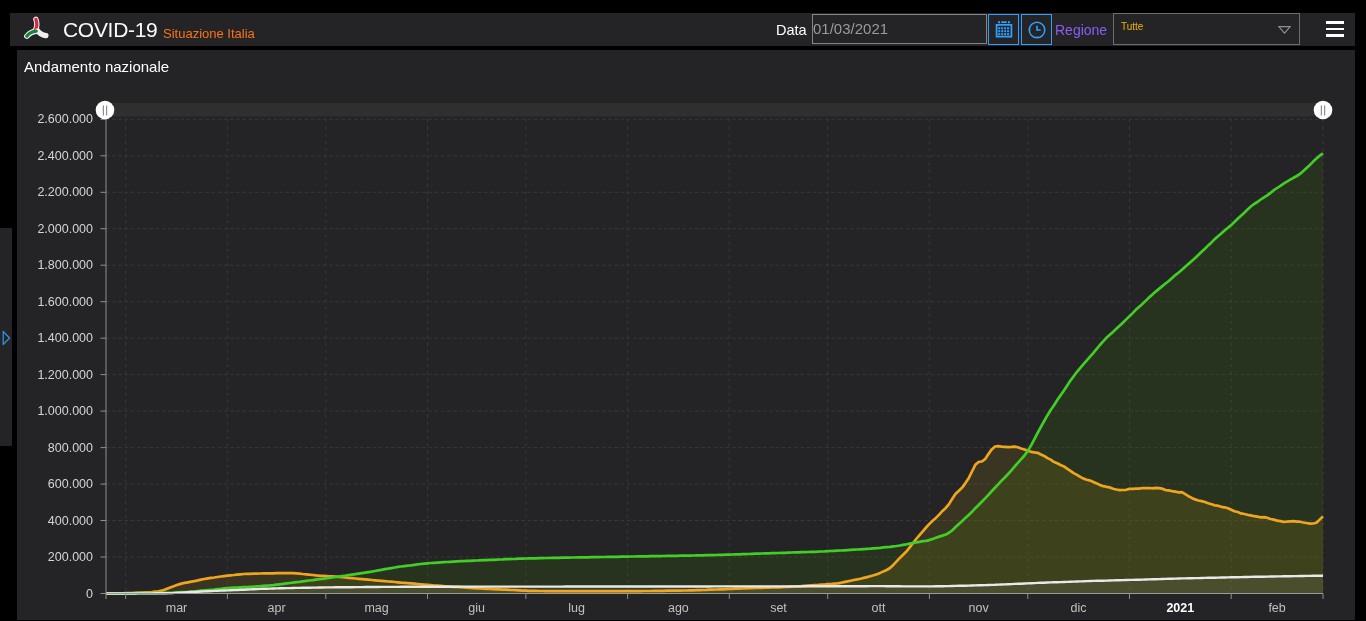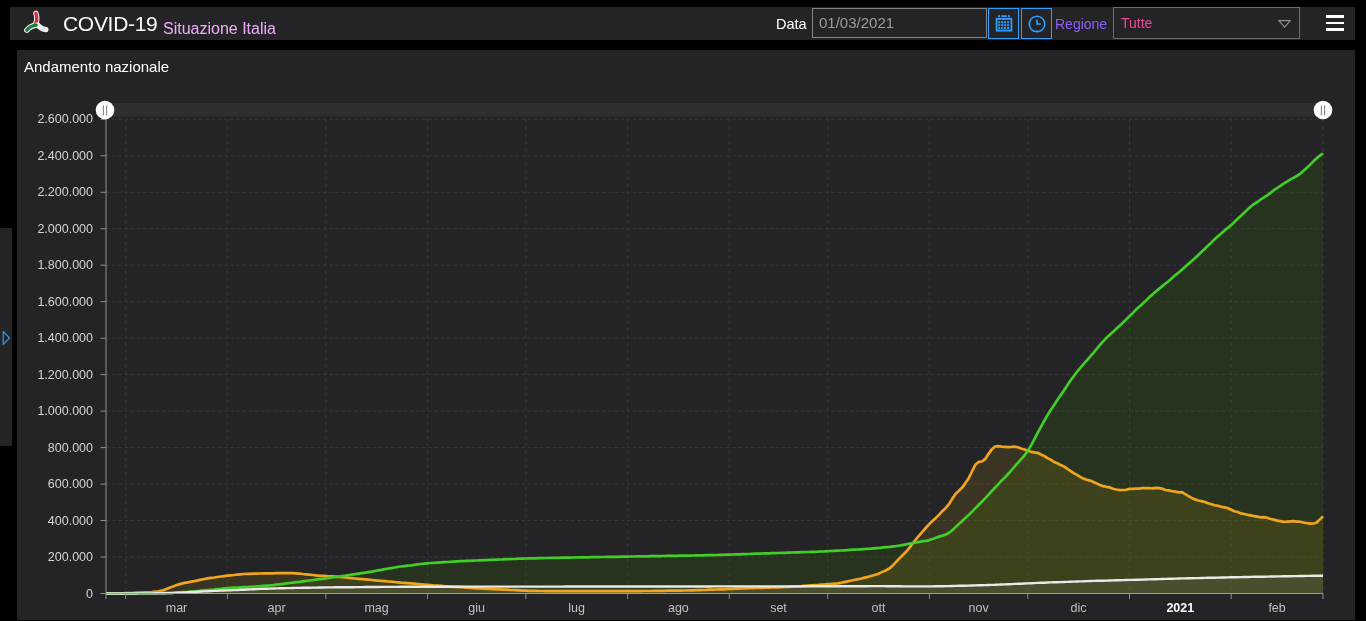--- a/index.html
+++ b/index.html
@@ -1,36 +1,36 @@
 <!DOCTYPE html>
 <html><head><meta charset="utf-8"><style>
 *{margin:0;padding:0;box-sizing:border-box}
 html,body{width:1366px;height:621px;background:#000;overflow:hidden;
 font-family:"Liberation Sans",sans-serif}
 .abs{position:absolute}
 </style></head>
 <body>
 
-<div class="abs" style="left:10px;top:7px;width:1345px;height:33px;background:#242427">
+<div class="abs" style="left:10px;top:13px;width:1345px;height:33px;background:#242427">
   <svg class="abs" style="left:13px;top:3px" width="26" height="26" viewBox="0 0 26 26">
     <g fill="none" stroke-linecap="round">
       <g stroke="#f2f2f2" stroke-width="5.4">
         <path d="M12.5,14.0 C13.9,11 14.1,6.6 12.9,3.4"></path>
         <path d="M12.5,14.0 C13.9,11 14.1,6.6 12.9,3.4" transform="rotate(120 13.2 14.4)"></path>
         <path d="M12.5,14.0 C13.9,11 14.1,6.6 12.9,3.4" transform="rotate(240 13.2 14.4)"></path>
       </g>
       <path d="M12.5,14.0 C13.9,11 14.1,6.6 12.9,3.4" stroke="#d8293f" stroke-width="3.3"></path>
       <path d="M12.5,14.0 C13.9,11 14.1,6.6 12.9,3.4" transform="rotate(120 13.2 14.4)" stroke="#ededed" stroke-width="3.3"></path>
       <path d="M12.5,14.0 C13.9,11 14.1,6.6 12.9,3.4" transform="rotate(240 13.2 14.4)" stroke="#17813a" stroke-width="3.3"></path>
     </g>
   </svg>
   <span class="abs" style="left:53px;top:5px;font-size:21px;color:#fbfbfb;letter-spacing:-0.3px">COVID-19</span>
-  <span class="abs" style="left:153px;top:12.5px;font-size:16px;color:#f0abfc">Situazione Italia</span>
+  <span class="abs" style="left:153px;top:12.5px;font-size:13px;color:#f97316">Situazione Italia</span>
   <span class="abs" style="left:766px;top:8.5px;font-size:14.5px;font-weight:normal;color:#fff">Data</span>
-  <div class="abs" style="left:802px;top:1px;width:175px;height:30px;border:1px solid #848484;color:#9b9b9b;font-size:15px;line-height:28px;padding-left:6px">01/03/2021</div>
+  <div class="abs" style="left:802px;top:1px;width:175px;height:30px;border:1px solid #848484;color:#9b9b9b;font-size:15px;line-height:28px;">01/03/2021</div>
   <div class="abs" style="left:978px;top:1px;width:31px;height:31px;border:1.5px solid #2e9fff">
     <svg class="abs" style="left:5px;top:4px" width="20" height="21" viewBox="0 0 17 17">
       <g stroke="#2e9fff" fill="none">
         <path d="M2.2,4.6 h12.6 v10 h-12.6 Z" stroke-width="1.5"></path>
         <path d="M4.4,2.6 h0.01 M6.8,2.2 h3.4 M12.6,2.6 h0.01" stroke-width="1.6" stroke-linecap="round"></path>
         <path d="M4.2,1.2 v1.6 M12.8,1.2 v1.6" stroke-width="1.2"></path>
       </g>
       <g fill="#2e9fff">
 
         <rect x="3.6" y="6.6" width="1.7" height="1.7"></rect>
@@ -52,21 +52,21 @@
     <svg class="abs" style="left:5px;top:5px" width="20" height="20" viewBox="0 0 17 17">
       <g stroke="#2e9fff" fill="none" stroke-width="1.3">
         <circle cx="8.5" cy="8.5" r="6.6"></circle>
         <path d="M8.5,4.8 v3.7 h3.1" stroke-width="1.4"></path>
         <path d="M1.9,8.5 h1.2 M8.5,15.1 v-1.2" stroke-width="1"></path>
       </g>
     </svg>
   </div>
   <span class="abs" style="left:1045px;top:8.5px;font-size:14px;font-weight:normal;color:#8b5cf6">Regione</span>
   <div class="abs" style="left:1103px;top:0px;width:187px;height:32px;border:1px solid #6e6e6e">
-    <span class="abs" style="left:7px;top:7px;font-size:14px;color:#ec4899">Tutte</span>
+    <span class="abs" style="left:7px;top:7px;font-size:10px;color:#eab308">Tutte</span>
     <svg class="abs" style="right:8px;top:12px" width="13" height="8" viewBox="0 0 13 8">
       <path d="M0.8,0.6 h11.4 l-5.7,6.6 Z" fill="none" stroke="#909090" stroke-width="1.1"></path>
     </svg>
   </div>
   <div class="abs" style="left:1316px;top:8px;width:18px;height:2.5px;background:#fff"></div>
   <div class="abs" style="left:1316px;top:14.5px;width:18px;height:2.5px;background:#fff"></div>
   <div class="abs" style="left:1316px;top:21px;width:18px;height:2.5px;background:#fff"></div>
 </div>
 
 <div class="abs" style="left:0;top:228px;width:12px;height:218px;background:#242427"></div>

